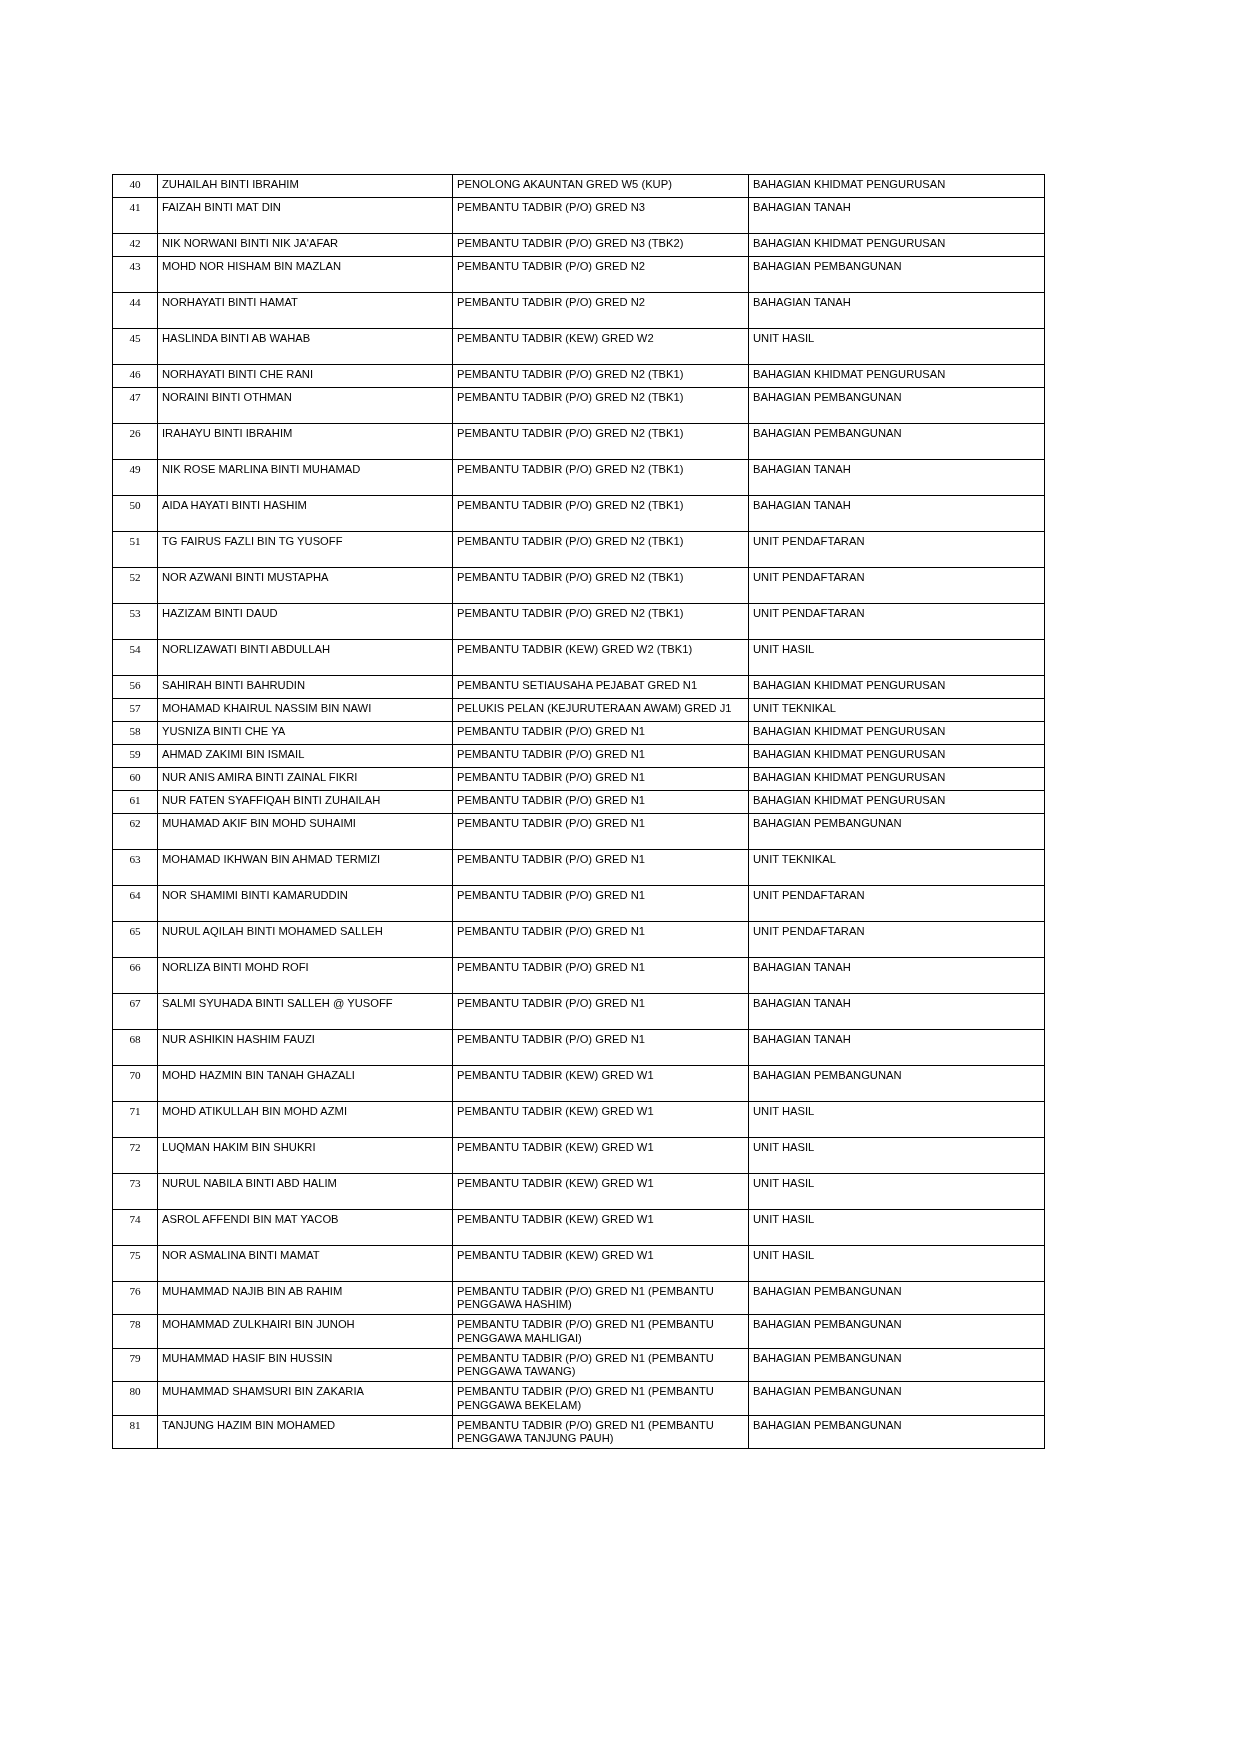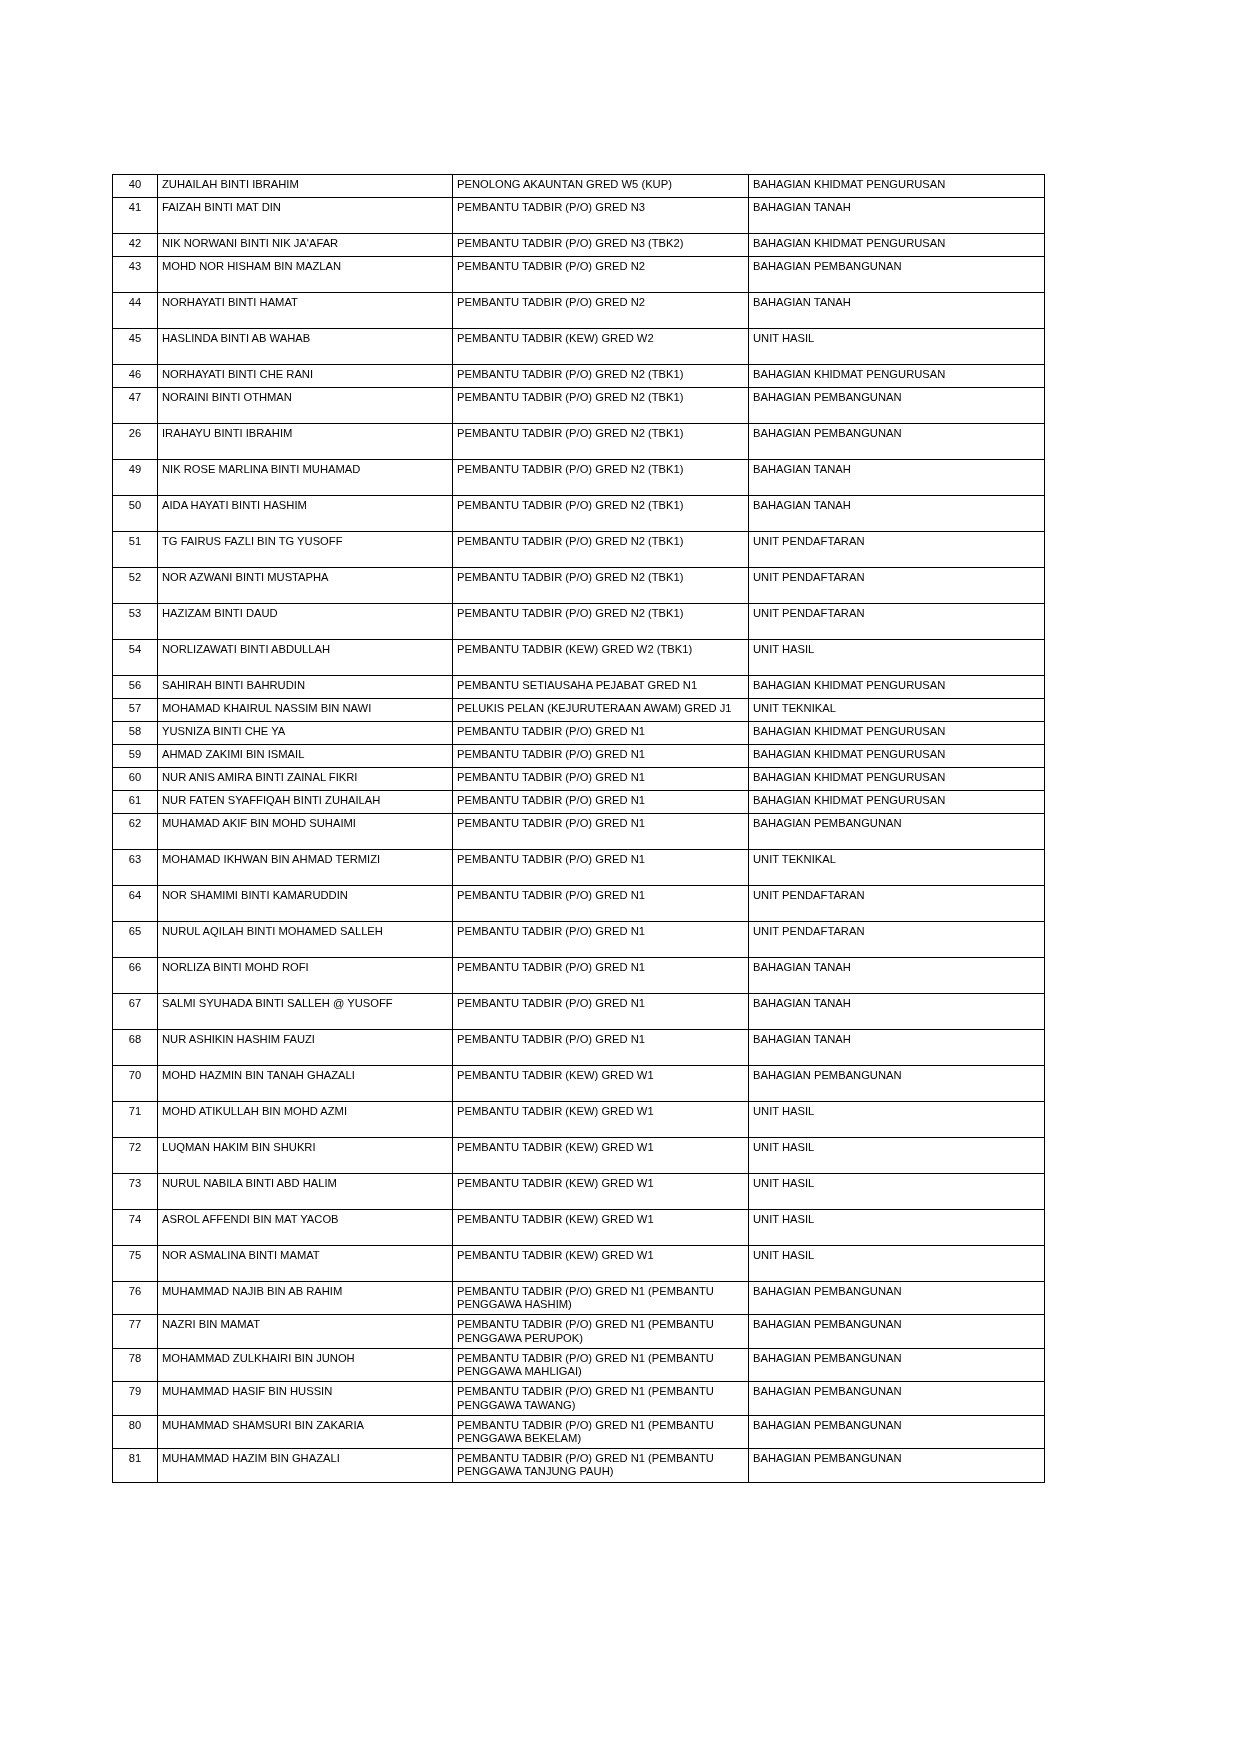--- a/index.html
+++ b/index.html
@@ -50,20 +50,21 @@
     padding: 3px 4px 3px 4px;
     overflow: hidden;
     word-wrap: break-word;
     white-space: pre-line;
   }
 
   table.staff-table td.col-no {
     text-align: center;
     padding-left: 2px;
     padding-right: 2px;
+    font-family: Liberation Serif, serif;
   }
 
   table.staff-table tr.h-tall  td { height: 29px; }
   table.staff-table tr.h-short td { height: 16px; }
 </style>
 </head>
 <body>
 
 <div class="page">
   <div class="table-wrap">
@@ -279,45 +280,39 @@
             <td class="col-post">PEMBANTU TADBIR (KEW) GRED W1</td>
             <td class="col-dept">UNIT HASIL</td>
           </tr>
           <tr class="h-short">
             <td class="col-no">76</td>
             <td class="col-name">MUHAMMAD NAJIB BIN AB RAHIM</td>
             <td class="col-post">PEMBANTU TADBIR (P/O) GRED N1 (PEMBANTU PENGGAWA HASHIM)</td>
             <td class="col-dept">BAHAGIAN PEMBANGUNAN</td>
           </tr>
           <tr class="h-short">
-            <td class="col-no">77</td>
-            <td class="col-name">NAZRI BIN MAMAT</td>
-            <td class="col-post">PEMBANTU TADBIR (P/O) GRED N1 (PEMBANTU PENGGAWA PERUPOK)</td>
-            <td class="col-dept">BAHAGIAN PEMBANGUNAN</td>
-          </tr>
-          <tr class="h-short">
             <td class="col-no">78</td>
             <td class="col-name">MOHAMMAD ZULKHAIRI BIN JUNOH</td>
             <td class="col-post">PEMBANTU TADBIR (P/O) GRED N1 (PEMBANTU PENGGAWA MAHLIGAI)</td>
             <td class="col-dept">BAHAGIAN PEMBANGUNAN</td>
           </tr>
           <tr class="h-short">
             <td class="col-no">79</td>
             <td class="col-name">MUHAMMAD HASIF BIN HUSSIN</td>
             <td class="col-post">PEMBANTU TADBIR (P/O) GRED N1 (PEMBANTU PENGGAWA TAWANG)</td>
             <td class="col-dept">BAHAGIAN PEMBANGUNAN</td>
           </tr>
           <tr class="h-short">
             <td class="col-no">80</td>
             <td class="col-name">MUHAMMAD SHAMSURI BIN ZAKARIA</td>
             <td class="col-post">PEMBANTU TADBIR (P/O) GRED N1 (PEMBANTU PENGGAWA BEKELAM)</td>
             <td class="col-dept">BAHAGIAN PEMBANGUNAN</td>
           </tr>
           <tr class="h-short">
             <td class="col-no">81</td>
-            <td class="col-name">MUHAMMAD HAZIM BIN GHAZALI</td>
+            <td class="col-name">TANJUNG HAZIM BIN MOHAMED</td>
             <td class="col-post">PEMBANTU TADBIR (P/O) GRED N1 (PEMBANTU PENGGAWA TANJUNG PAUH)</td>
             <td class="col-dept">BAHAGIAN PEMBANGUNAN</td>
           </tr>
         </tbody>
     </table>
   </div>
 </div>
 
 </body></html>

